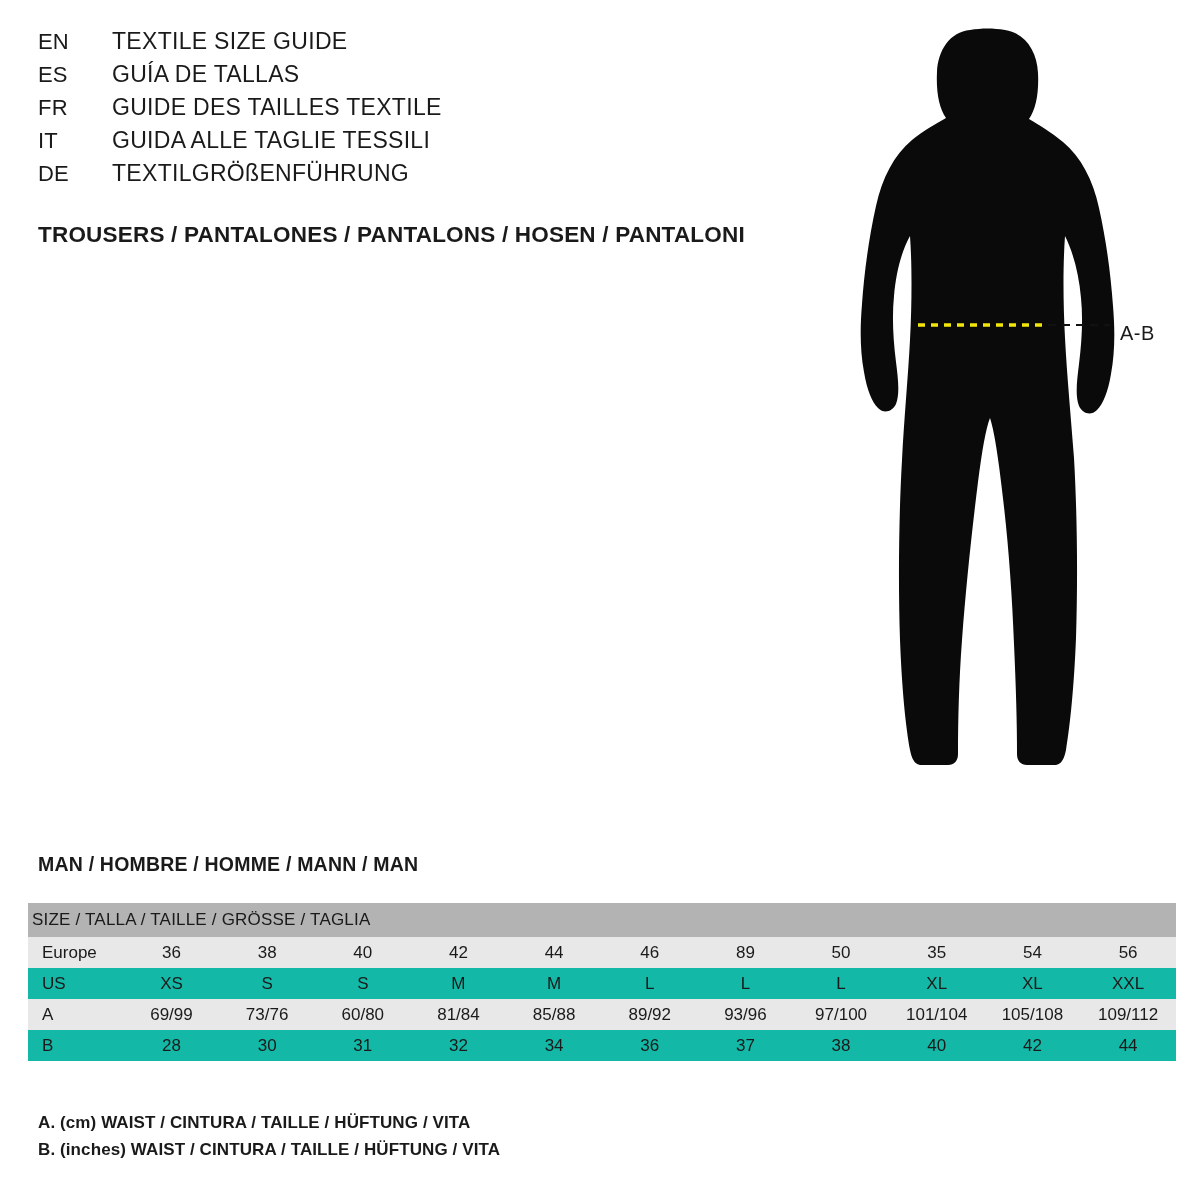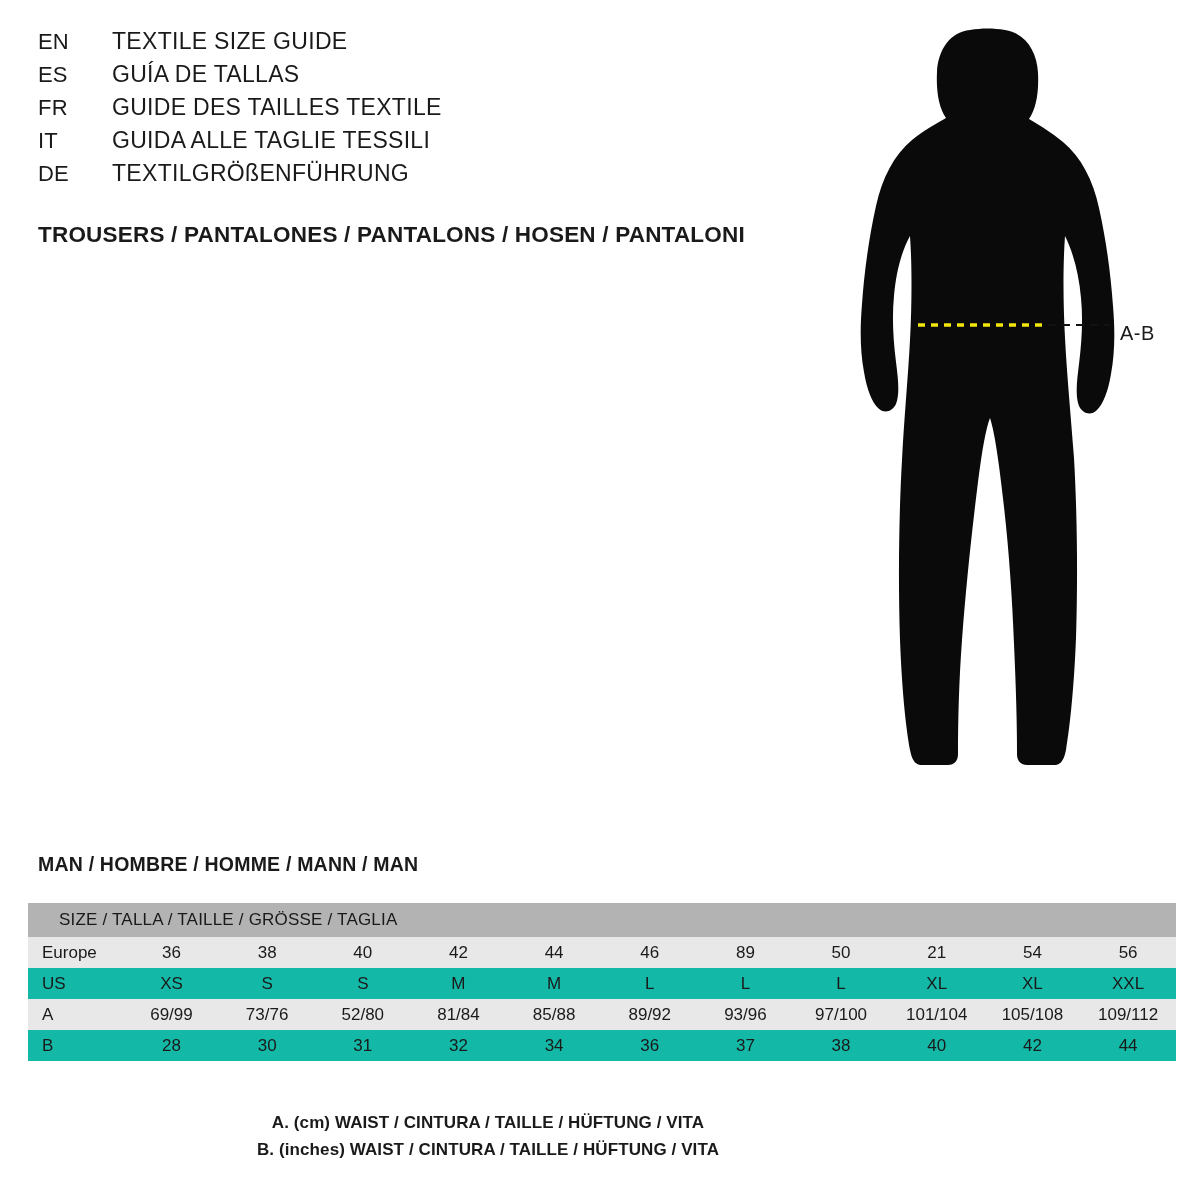--- a/index.html
+++ b/index.html
@@ -99,21 +99,21 @@
     font-size: 17px;
     color: #1a1a1a;
     font-weight: normal;
     padding: 0;
     height: 31px;
     vertical-align: middle;
   }
   .size-table thead th {
     background: #b3b3b3;
     text-align: left;
-    padding-left: 31px;
+    padding-left: 4px;
     font-size: 17px;
     letter-spacing: 0.2px;
     height: 34px;
   }
   .size-table tbody tr.row-alt td {
     background: #e8e8e8;
   }
   .size-table tbody tr.row-plain td {
     background: #14b8a6;
   }
@@ -132,21 +132,20 @@
     top: 1109px;
     width: 900px;
   }
   .footnote {
     font-size: 17px;
     font-weight: bold;
     color: #1a1a1a;
     letter-spacing: 0.1px;
     line-height: 27px;
     white-space: nowrap;
-    text-align: center;
   }
 </style>
 </head>
 <body>
 
 <div class="page">
 
   <div class="lang-block">
     <div class="lang-row">
       <span class="lang-code">EN</span>
@@ -242,21 +241,21 @@
       <tr class="row-alt">
         <td class="label-col">Europe</td>
         <td class="val">36</td>
         <td class="val">38</td>
         <td class="val">40</td>
         <td class="val">42</td>
         <td class="val">44</td>
         <td class="val">46</td>
         <td class="val">89</td>
         <td class="val">50</td>
-        <td class="val">21</td>
+        <td class="val">35</td>
         <td class="val">54</td>
         <td class="val">56</td>
       </tr>
       <tr class="row-plain">
         <td class="label-col">US</td>
         <td class="val">XS</td>
         <td class="val">S</td>
         <td class="val">S</td>
         <td class="val">M</td>
         <td class="val">M</td>
@@ -264,21 +263,21 @@
         <td class="val">L</td>
         <td class="val">L</td>
         <td class="val">XL</td>
         <td class="val">XL</td>
         <td class="val">XXL</td>
       </tr>
       <tr class="row-alt">
         <td class="label-col">A</td>
         <td class="val">69/99</td>
         <td class="val">73/76</td>
-        <td class="val">52/80</td>
+        <td class="val">60/80</td>
         <td class="val">81/84</td>
         <td class="val">85/88</td>
         <td class="val">89/92</td>
         <td class="val">93/96</td>
         <td class="val">97/100</td>
         <td class="val">101/104</td>
         <td class="val">105/108</td>
         <td class="val">109/112</td>
       </tr>
       <tr class="row-plain">

